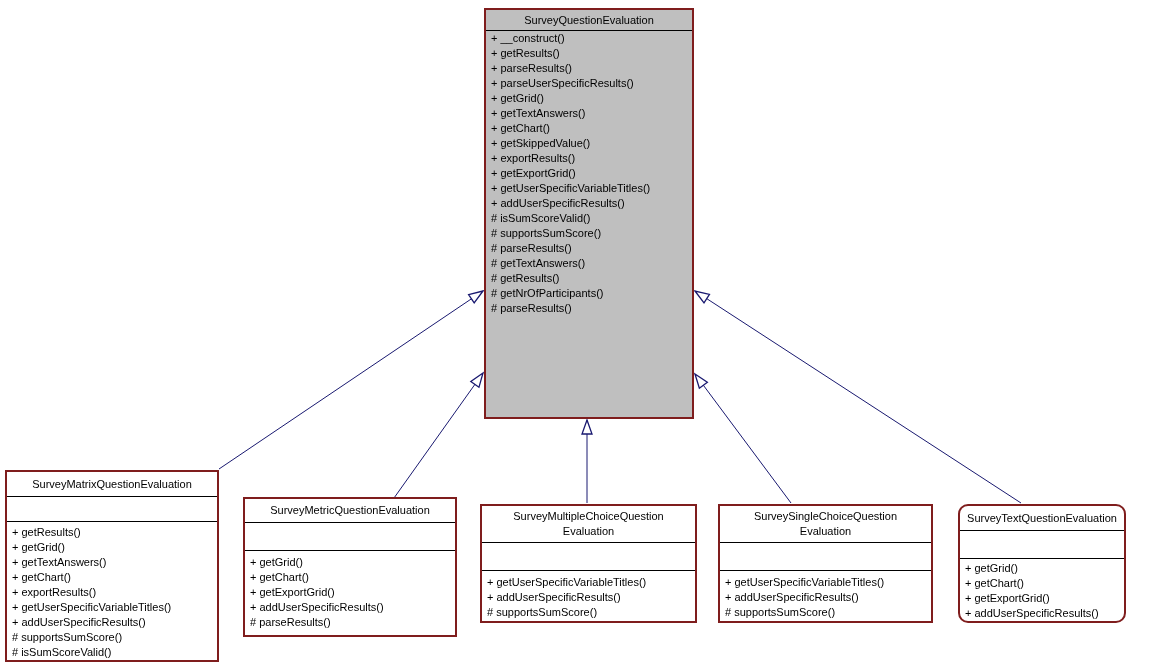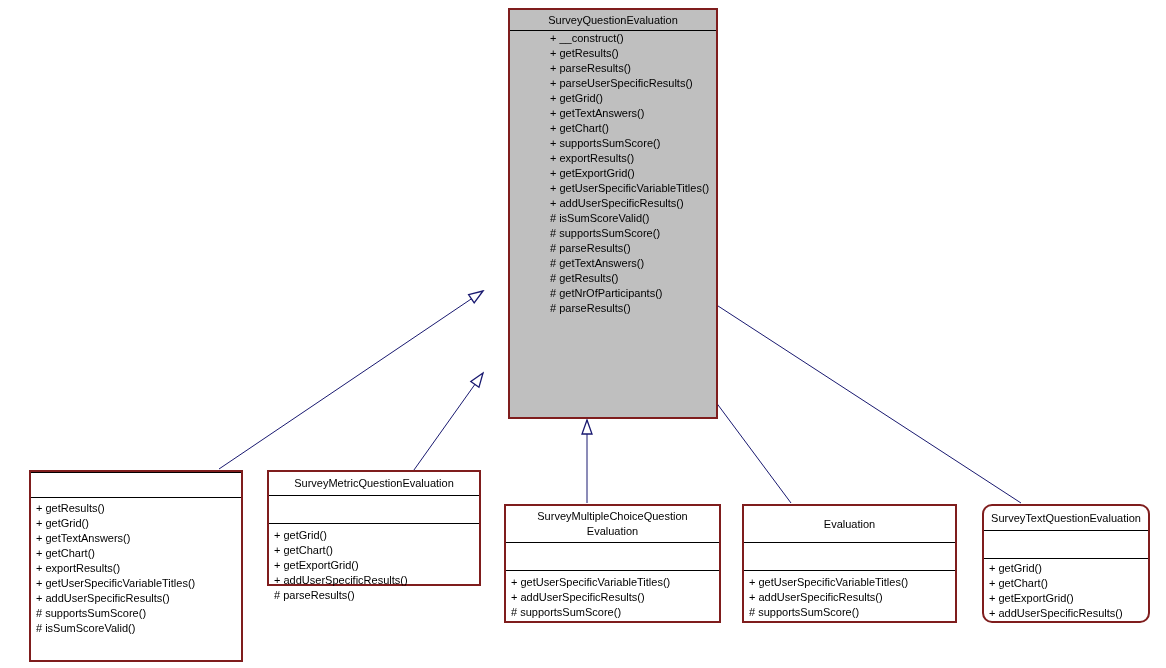--- a/index.html
+++ b/index.html
@@ -21,21 +21,20 @@
     left: 0;
     top: 0;
     width: 1166px;
     height: 668px;
   }
   .uml-box {
     position: absolute;
     box-sizing: border-box;
     background: #ffffff;
     border: 2px solid #7f1d1d;
-    margin-left: 24px;
   }
   .uml-box.highlight {
     background: #bfbfbf;
     border-width: 2px;
   }
   .uml-title {
     box-sizing: border-box;
     font-size: 11px;
     line-height: 15px;
     text-align: center;
@@ -54,30 +53,30 @@
     line-height: 15px;
     height: 15px;
     padding-left: 5px;
     white-space: nowrap;
   }
 
   
   #box-base            { left: 484px; top: 8px;   width: 210px; height: 411px; }
   #box-base .uml-title { height: 20px; }
   #box-base .attrs     { height: 101px; padding-top: 5px; }
-  #box-base .methods   { height: 286px; padding-left: 35px; }
+  #box-base .methods   { height: 286px; }
 
   
   #box-matrix            { left: 5px; top: 470px; width: 214px; height: 192px; }
   #box-matrix .uml-title { height: 24px; }
   #box-matrix .attrs     { height: 25px; }
   #box-matrix .methods   { height: 141px; padding-top: 3px; }
 
   
-  #box-metric            { left: 243px; top: 470px; width: 214px; height: 116px; }
+  #box-metric            { left: 243px; top: 497px; width: 214px; height: 140px; }
   #box-metric .uml-title { height: 23px; }
   #box-metric .attrs     { height: 28px; }
   #box-metric .methods   { height: 83px; padding-top: 4px; }
 
   
   #box-mc            { left: 480px; top: 504px; width: 217px; height: 119px; }
   #box-mc .uml-title { height: 36px; }
   #box-mc .attrs     { height: 28px; }
   #box-mc .methods   { height: 53px; padding-top: 4px; }
 
@@ -116,36 +115,39 @@
       <span>SurveyQuestionEvaluation</span>
     </div>
     <div class="uml-section methods">
       <div class="member">+ __construct()</div>
       <div class="member">+ getResults()</div>
       <div class="member">+ parseResults()</div>
       <div class="member">+ parseUserSpecificResults()</div>
       <div class="member">+ getGrid()</div>
       <div class="member">+ getTextAnswers()</div>
       <div class="member">+ getChart()</div>
-      <div class="member">+ supportsSumScore()</div>
+      <div class="member">+ getSkippedValue()</div>
       <div class="member">+ exportResults()</div>
       <div class="member">+ getExportGrid()</div>
       <div class="member">+ getUserSpecificVariableTitles()</div>
       <div class="member">+ addUserSpecificResults()</div>
       <div class="member"># isSumScoreValid()</div>
       <div class="member"># supportsSumScore()</div>
       <div class="member"># parseResults()</div>
       <div class="member"># getTextAnswers()</div>
       <div class="member"># getResults()</div>
       <div class="member"># getNrOfParticipants()</div>
       <div class="member"># parseResults()</div>
     </div>
   </div>
 
   <div id="box-matrix" class="uml-box">
+    <div class="uml-title">
+      <span>SurveyMatrixQuestionEvaluation</span>
+    </div>
     <div class="uml-section attrs"></div>
     <div class="uml-section methods">
       <div class="member">+ getResults()</div>
       <div class="member">+ getGrid()</div>
       <div class="member">+ getTextAnswers()</div>
       <div class="member">+ getChart()</div>
       <div class="member">+ exportResults()</div>
       <div class="member">+ getUserSpecificVariableTitles()</div>
       <div class="member">+ addUserSpecificResults()</div>
       <div class="member"># supportsSumScore()</div>
@@ -175,20 +177,21 @@
     <div class="uml-section attrs"></div>
     <div class="uml-section methods">
       <div class="member">+ getUserSpecificVariableTitles()</div>
       <div class="member">+ addUserSpecificResults()</div>
       <div class="member"># supportsSumScore()</div>
     </div>
   </div>
 
   <div id="box-sc" class="uml-box">
     <div class="uml-title">
+      <span>SurveySingleChoiceQuestion</span>
       <span>Evaluation</span>
     </div>
     <div class="uml-section attrs"></div>
     <div class="uml-section methods">
       <div class="member">+ getUserSpecificVariableTitles()</div>
       <div class="member">+ addUserSpecificResults()</div>
       <div class="member"># supportsSumScore()</div>
     </div>
   </div>
 

